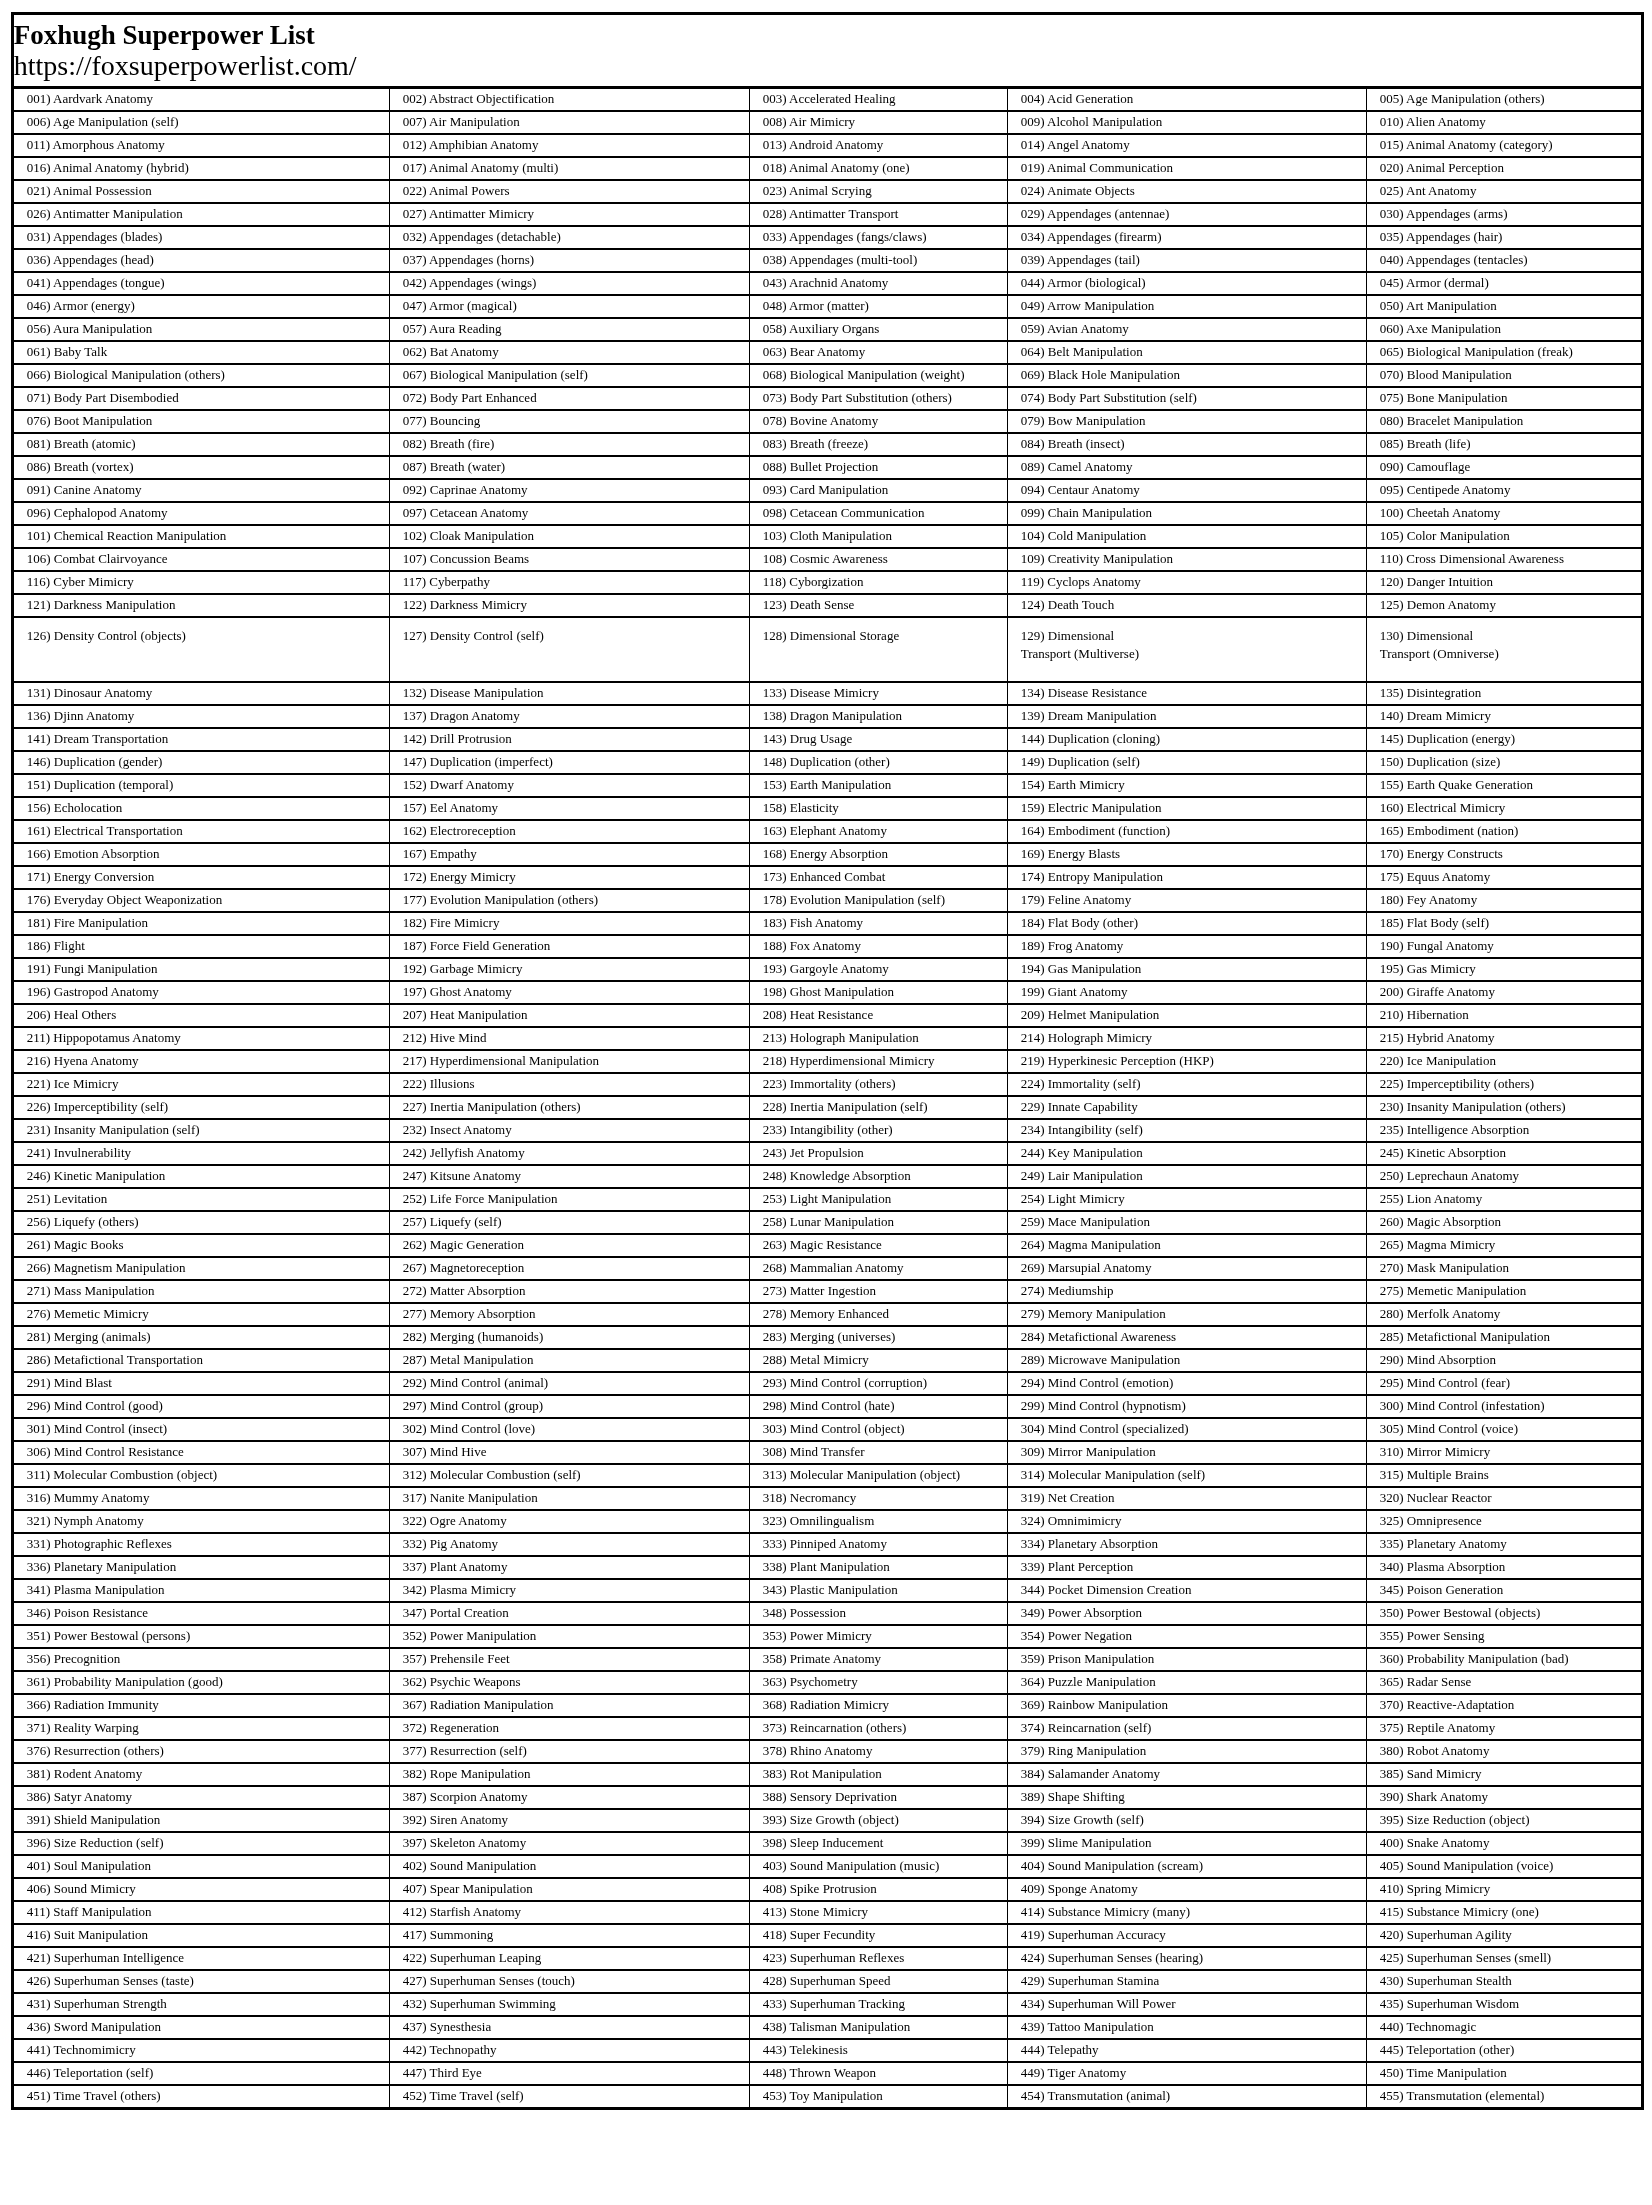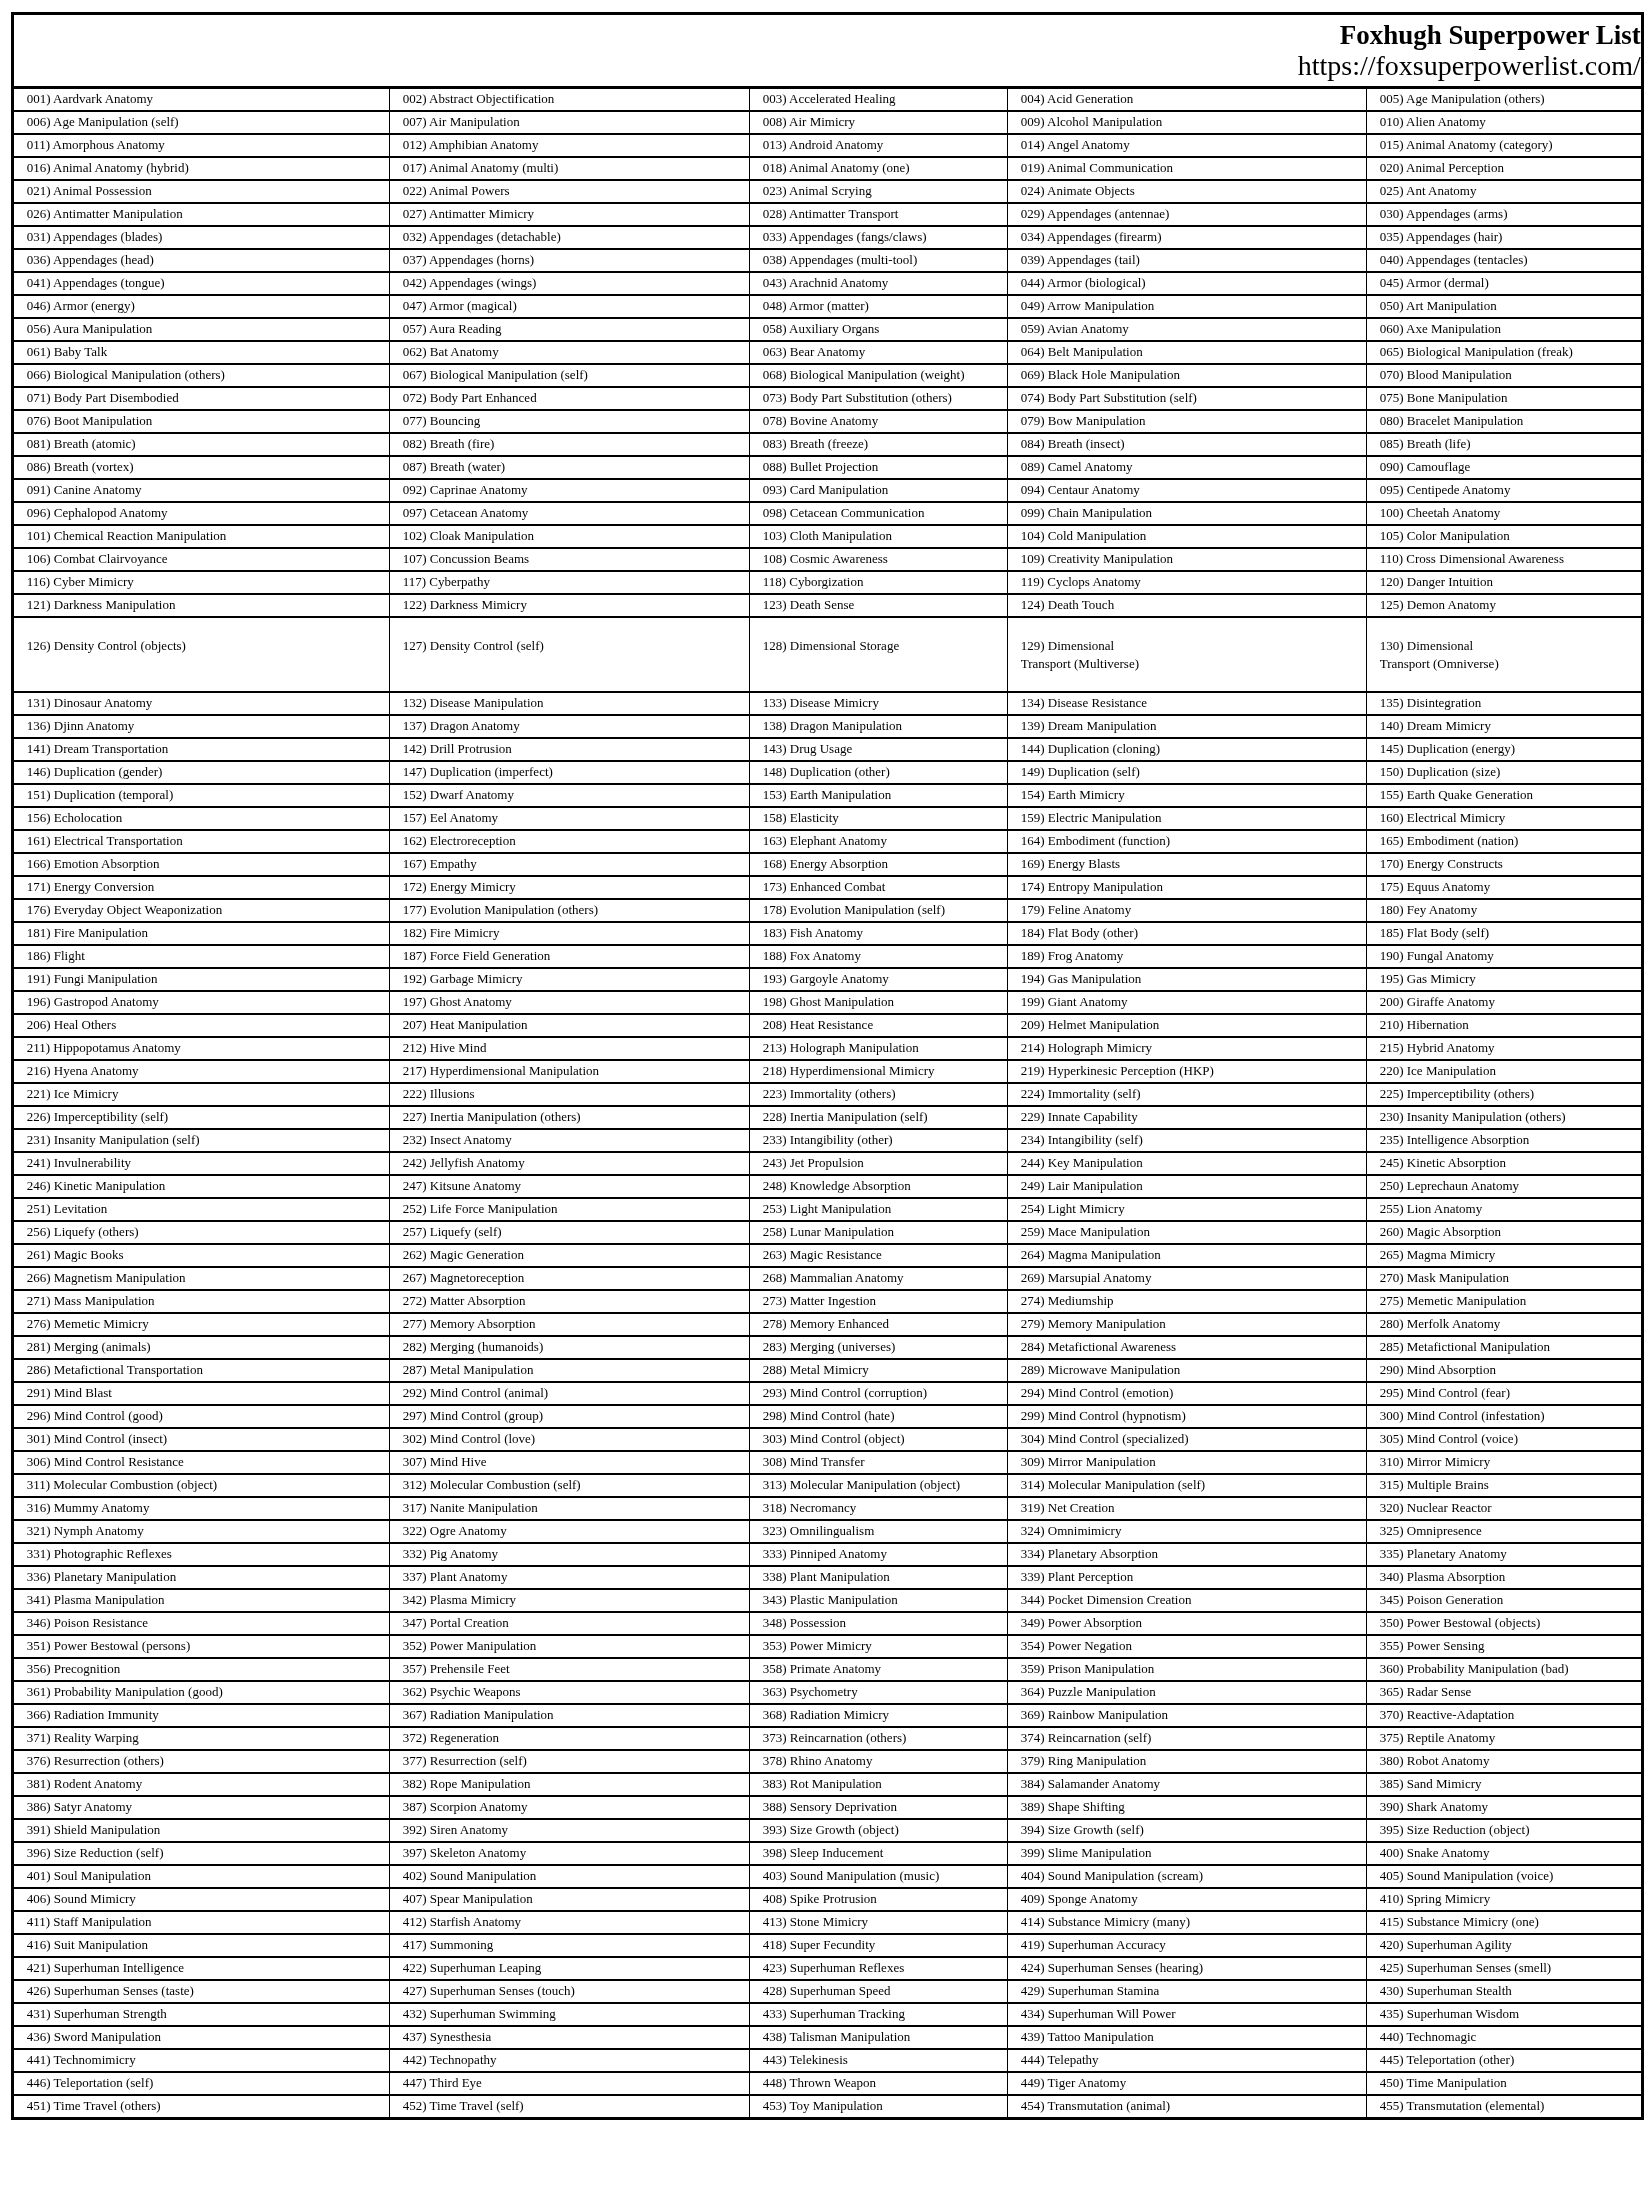--- a/index.html
+++ b/index.html
@@ -28,27 +28,27 @@
     font-size: 13px;
     line-height: 18px;
     padding: 0 2.4px 0 13px;
     vertical-align: middle;
     white-space: pre-line;
     overflow: hidden;
   }
   tr.row-tall td.cell {
     height: 54px;
     vertical-align: top;
-    padding-top: 19px;
+    padding-top: 9px;
     font-family: Liberation Serif, serif;
   }
   tr.title-row td {
     border: 3px solid #000;
     border-bottom-width: 3.6px;
-    text-align: right;
+    text-align: left;
     padding: 3.6px 0 6px 0;
   }
   .doc-title {
     font-size: 27px;
     font-weight: bold;
     line-height: 33px;
   }
   .doc-url {
     font-size: 28px;
     line-height: 28px;

